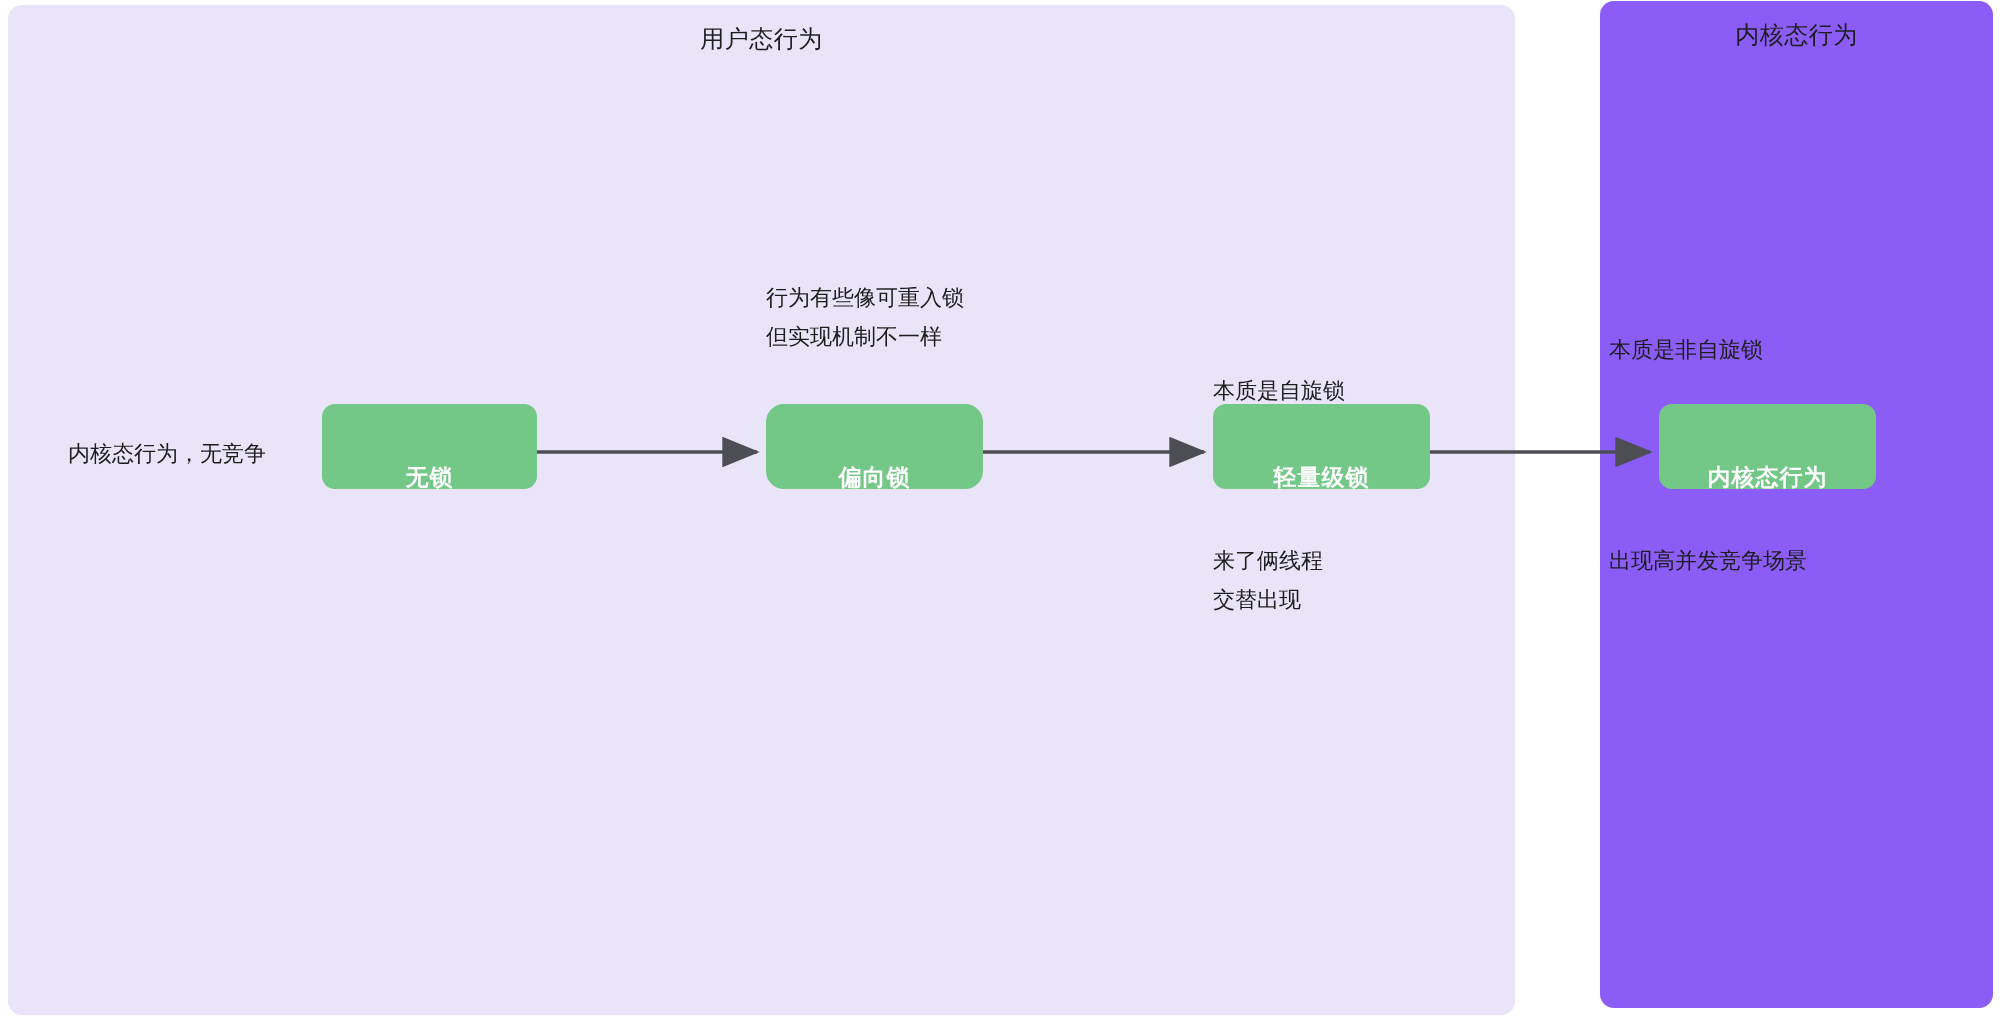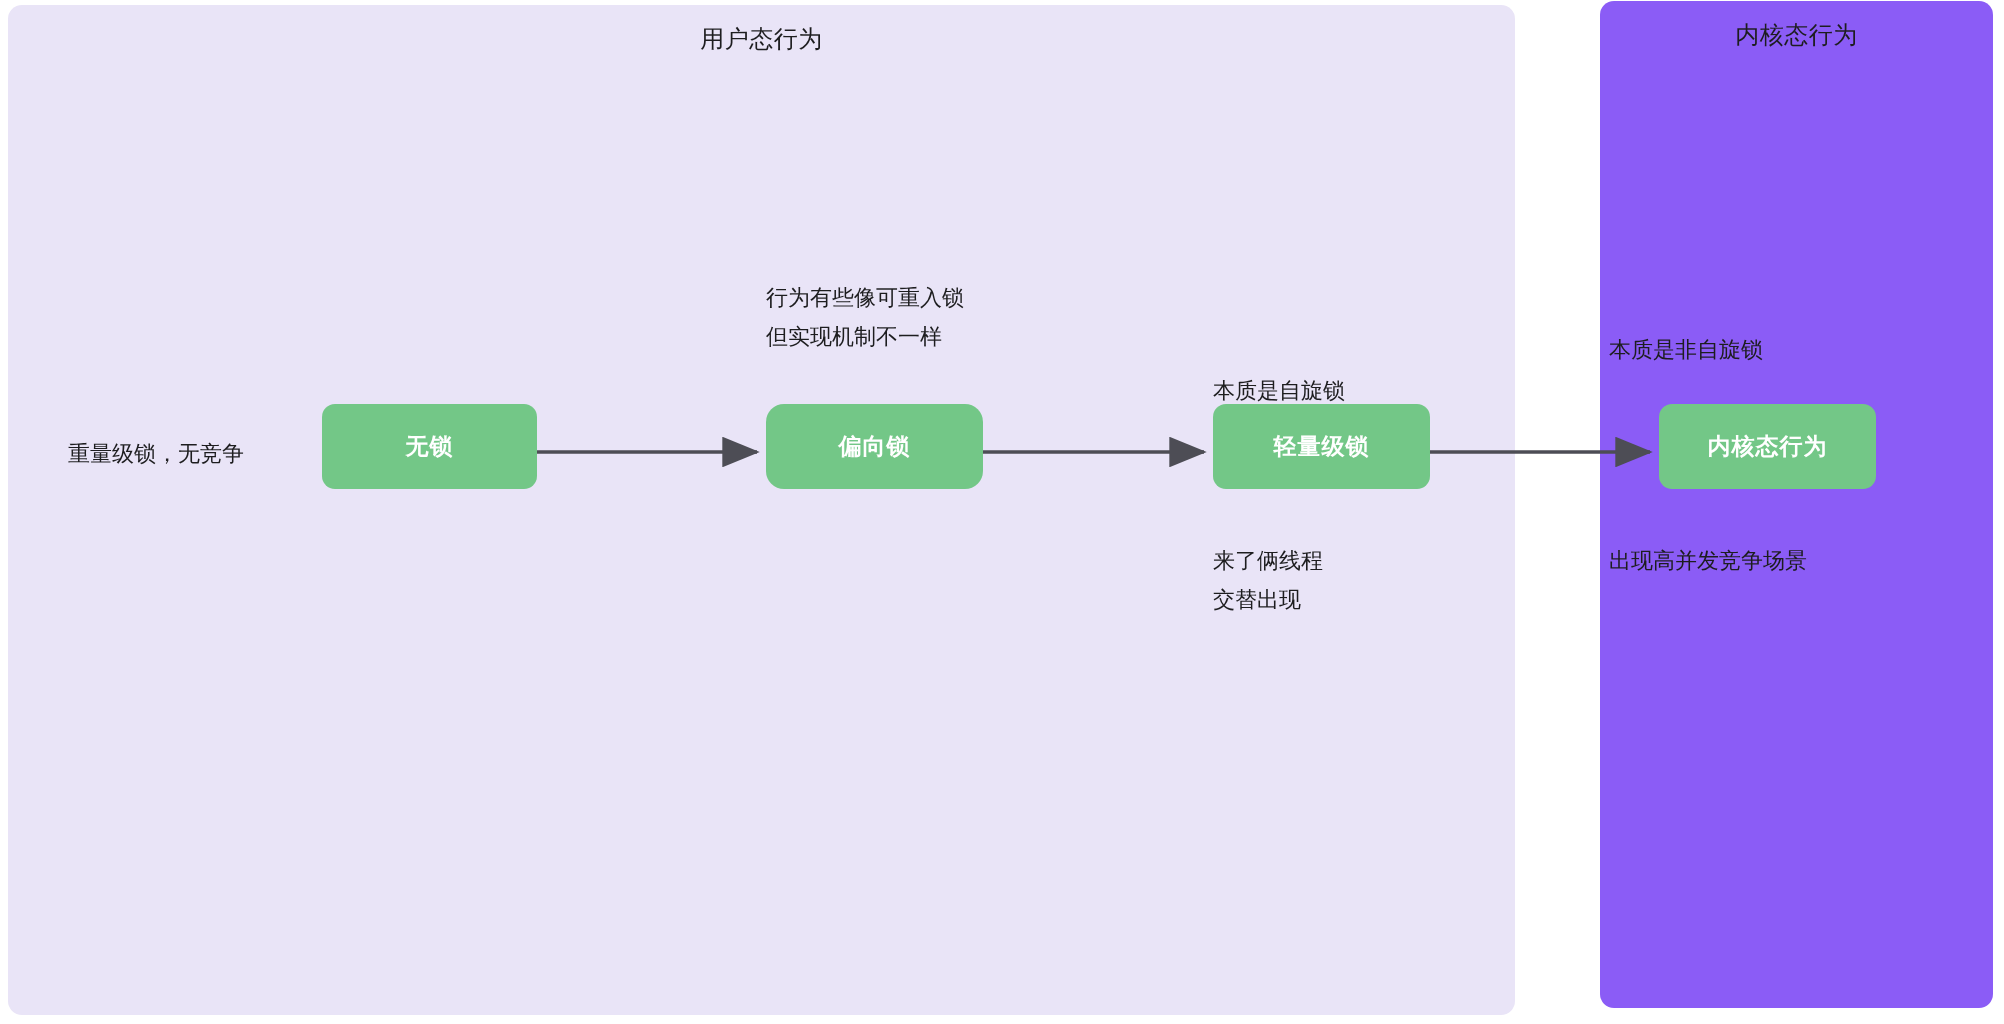--- a/index.html
+++ b/index.html
@@ -57,21 +57,21 @@
   }
 
   
   .node {
     position: absolute;
     top: 404px;
     height: 85px;
     background: #73c787;
     border-radius: 13px;
     display: flex;
-    align-items: center;
+    align-items: flex-end;
     justify-content: center;
     box-sizing: border-box;
   }
   .node-label {
     font-size: 23px;
     font-weight: bold;
     color: #ffffff;
     letter-spacing: 1px;
     line-height: 1;
   }
@@ -151,21 +151,21 @@
   </div>
 
   <div class="node" id="node-qingliang">
     <span class="node-label">轻量级锁</span>
   </div>
 
   <div class="node" id="node-zhongliang">
     <span class="node-label">内核态行为</span>
   </div>
 
-  <div class="annot" id="annot-entry">重量级锁，无竞争</div>
+  <div class="annot" id="annot-entry">内核态行为，无竞争</div>
 
   <div class="annot center" id="annot-bias-top">行为有些像可重入锁
 但实现机制不一样</div>
 
 
   <div class="annot center" id="annot-light-top">本质是自旋锁</div>
 
   <div class="annot center" id="annot-light-bot">来了俩线程
 交替出现</div>
 

